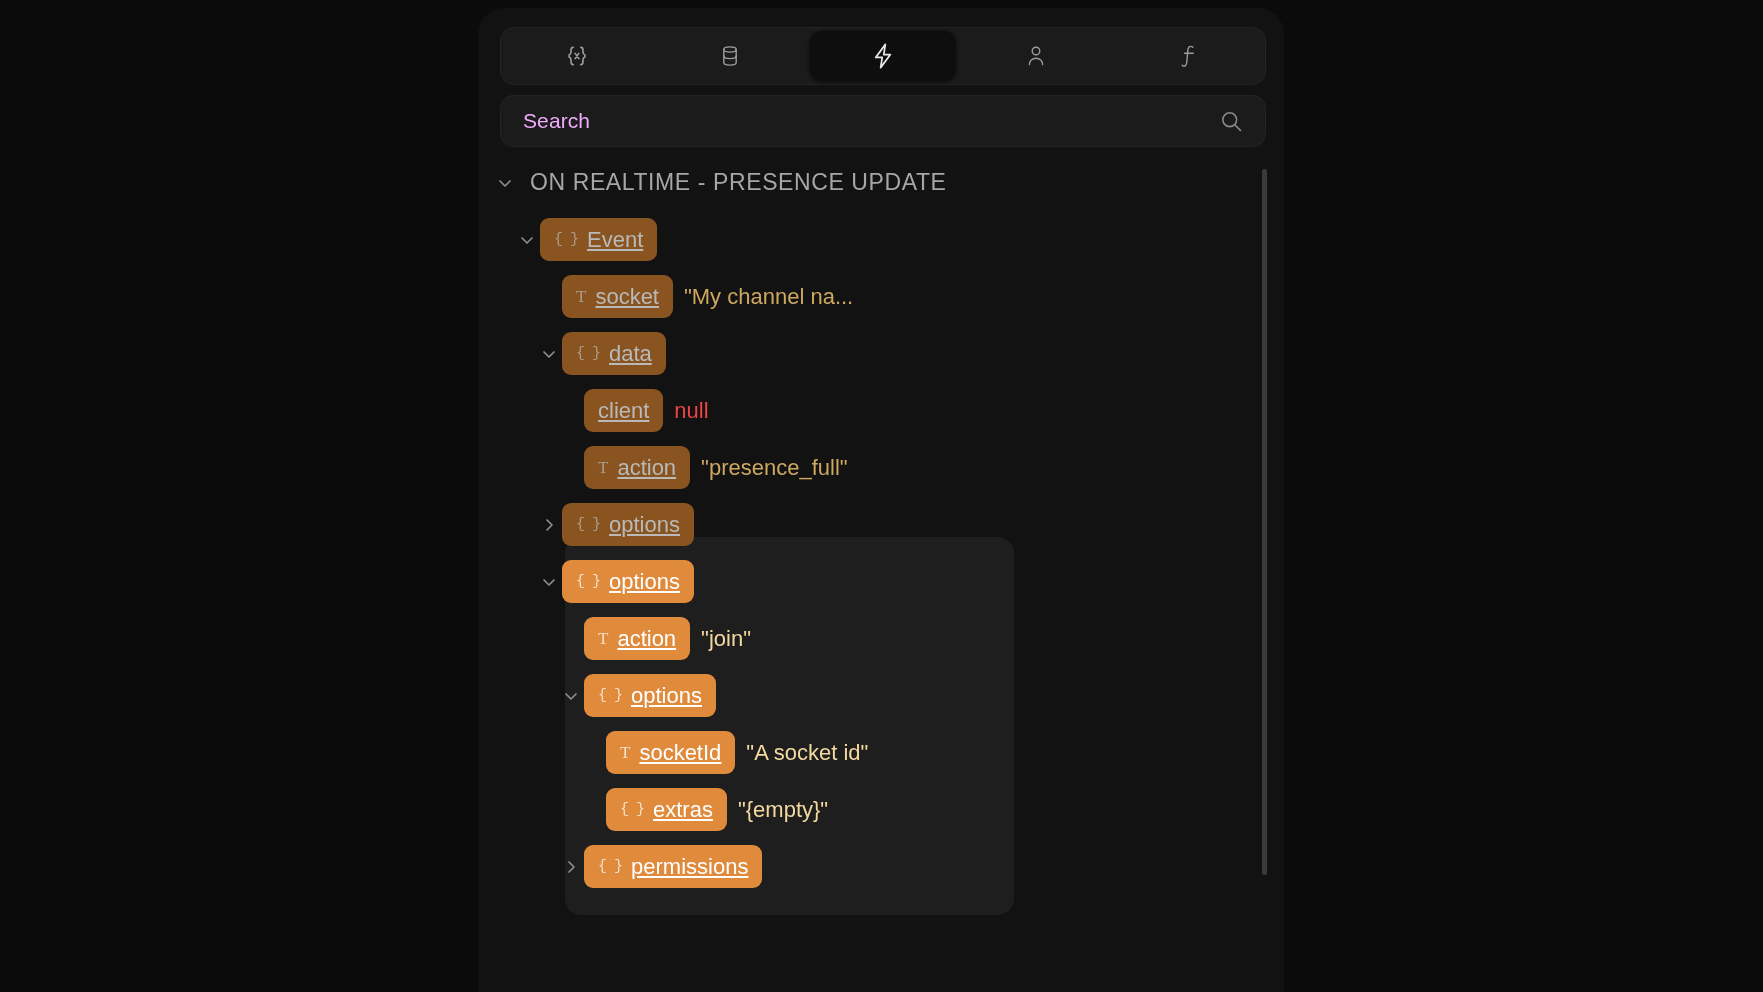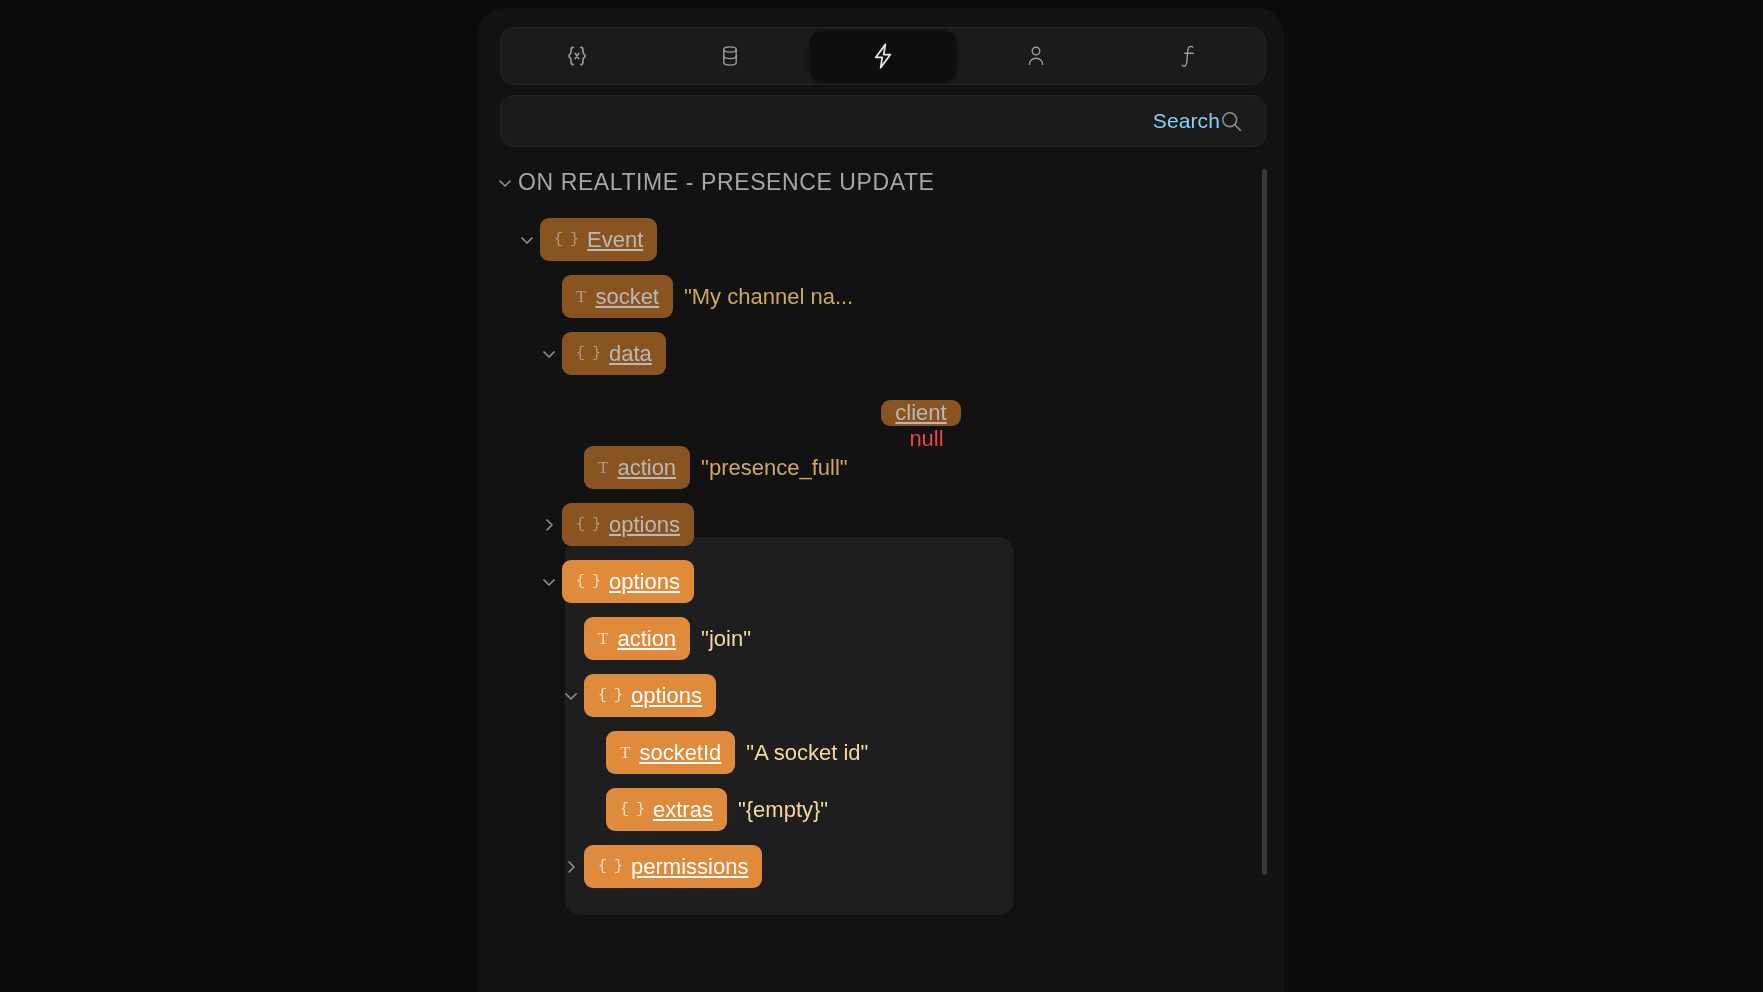--- a/index.html
+++ b/index.html
@@ -59,23 +59,22 @@
     background: #1b1b1b;
     border: 1px solid #242424;
     border-radius: 13px;
     display: flex;
     align-items: center;
     padding: 0 22px;
   }
   .search-text {
     flex: 1;
     font-size: 21px;
-    color: #7dd3fc;
+    color: #f0abfc;
     letter-spacing: .1px;
-    text-align: right;
   }
   .search-icon { color: #8a8a8a; display: flex; }
 
   
   .tree {
     position: absolute;
     left: 0; top: 146px;
     width: 806px; height: 838px;
     overflow: hidden;
   }
@@ -101,20 +100,21 @@
     color: #8d8d8d;
     cursor: pointer;
   }
   .caret.blank { visibility: hidden; }
 
   .grouplabel {
     font-size: 23px;
     color: #a6a6a6;
     letter-spacing: .6px;
     white-space: nowrap;
+    margin-left: 12px;
   }
 
   .chip {
     display: inline-flex;
     align-items: center;
     gap: 9px;
     height: 43px;
     padding: 0 14px;
     border-radius: 9px;
     font-size: 22px;
@@ -254,21 +254,21 @@
             <span class="caret">
               <svg width="18" height="18" viewBox="0 0 18 18" fill="none" stroke="currentColor" stroke-width="1.7" stroke-linecap="round" stroke-linejoin="round">
                 <path d="M4 7l5 5 5-5"></path>
               </svg>
             </span>
             <span class="chip dim">
               <span class="ticon obj">{ }</span>
               <span class="lbl">data</span>
             </span>
           </div>
-          <div class="row" style="padding-left: 80px; flex-direction: column;">
+          <div class="row" style="padding-left: 80px;">
             <span class="caret blank">
               <svg width="18" height="18" viewBox="0 0 18 18" fill="none" stroke="currentColor" stroke-width="1.7" stroke-linecap="round" stroke-linejoin="round">
                 <path d="M7 4l5 5-5 5"></path>
               </svg>
             </span>
             <span class="chip dim">
               <span class="lbl">client</span>
             </span>
             <span class="val null">null</span>
           </div>

